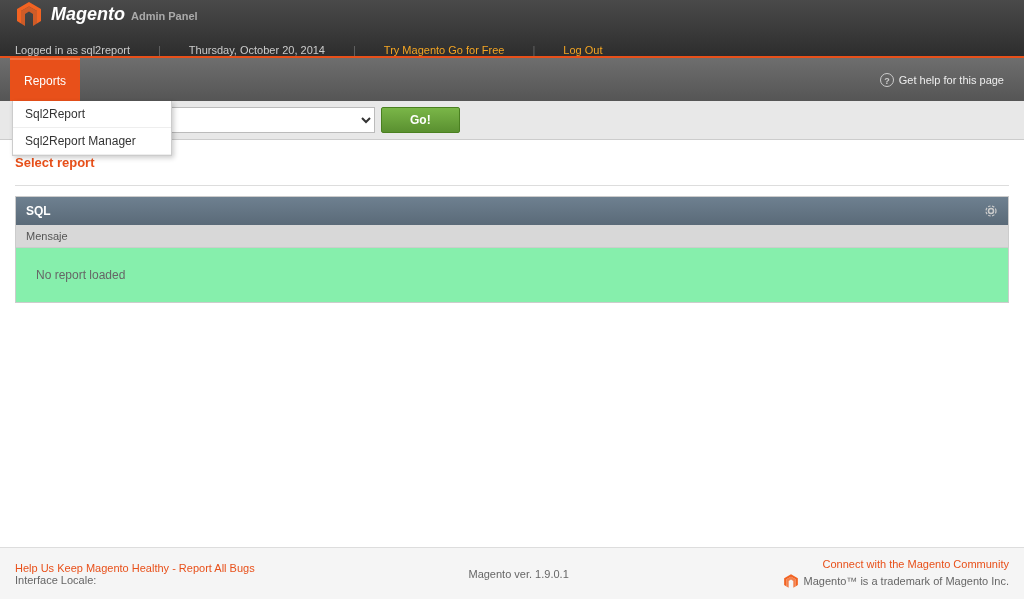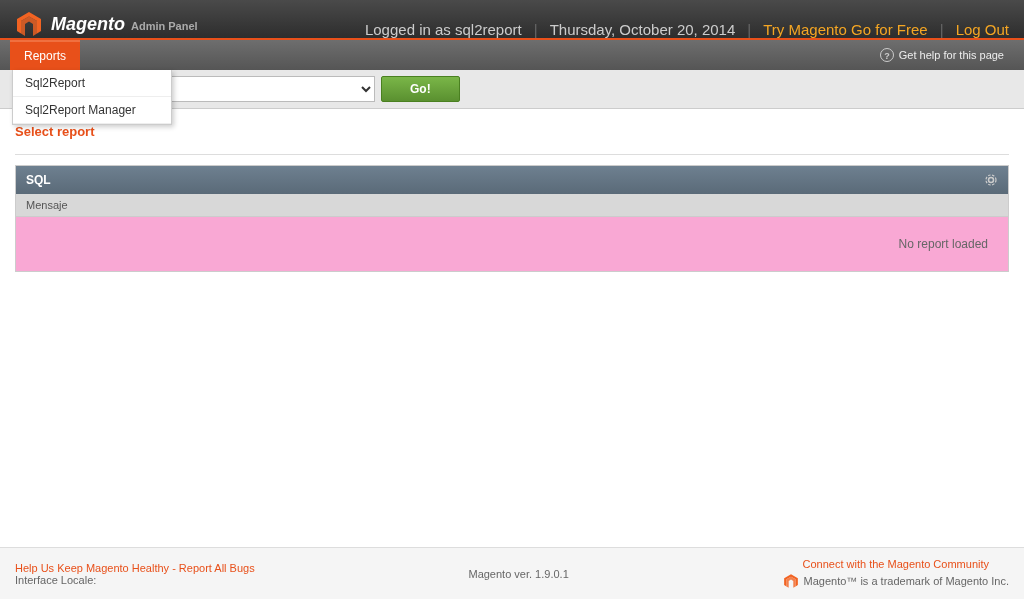--- a/index.html
+++ b/index.html
@@ -1,53 +1,54 @@
 <!DOCTYPE html>
 <html><head>
   <meta charset="utf-8">
   <style>
     * { margin: 0; padding: 0; box-sizing: border-box; }
     body { font-family: Arial, Helvetica, sans-serif; font-size: 12px; background: #f5f5f5; color: #333; min-height: 599px; display: flex; flex-direction: column; }
 
     
     #header {
       background: linear-gradient(to bottom, #4a4a4a, #2d2d2d);
-      height: 40px;
-      display: flex;
-      align-items: flex-end;
+      height: 58px;
+      display: flex;
+      align-items: flex-start;
       justify-content: space-between;
       padding: 0 15px;
       border-bottom: 2px solid #e8501a;
+      flex-direction: column;
     }
     #header-logo {
       display: flex;
       align-items: center;
       gap: 8px;
     }
     #header-logo-icon {
       width: 28px;
       height: 28px;
     }
     #header-right {
       display: flex;
       align-items: center;
-      gap: 8px;
-      font-size: 15px;
+      gap: 24px;
+      font-size: 11px;
       color: #ccc;
     }
     #header-right a {
       color: #f5a623;
       text-decoration: none;
     }
     .header-sep { color: #666; margin: 0 4px; }
 
     
     #navbar {
       background: linear-gradient(to bottom, #6e6e6e, #555);
-      height: 30px;
+      height: 43px;
       display: flex;
       align-items: stretch;
       padding: 0 10px;
       position: relative;
     }
     .nav-item {
       display: flex;
       align-items: center;
       padding: 0 14px;
       color: #fff;
@@ -129,21 +130,21 @@
     #select-report-title {
       color: #e8501a;
       font-size: 13px;
       font-weight: bold;
       margin-bottom: 15px;
     }
 
     
     #sql-table-container {
       border: 1px solid #ccc;
-      background: #f9a8d4;
+      background: #86efac;
     }
     #sql-table-header {
       background: linear-gradient(to bottom, #6e8090, #5a6a78);
       color: #fff;
       padding: 7px 10px;
       font-size: 12px;
       font-weight: bold;
       display: flex;
       justify-content: space-between;
       align-items: center;
@@ -156,38 +157,38 @@
       border-bottom: 1px solid #ccc;
     }
     #sql-table-body {
       padding: 20px;
       text-align: center;
       color: #666;
       font-size: 12px;
       min-height: 50px;
       display: flex;
       align-items: center;
-      justify-content: flex-end;
+      justify-content: flex-start;
     }
 
     
     #footer {
       background: #f5f5f5;
       border-top: 1px solid #ddd;
       padding: 10px 15px;
       display: flex;
       justify-content: space-between;
       align-items: center;
       font-size: 11px;
       color: #666;
     }
     #footer-left { display: flex; flex-direction: column; }
     #footer-left a { color: #e8501a; text-decoration: none; }
     #footer-center { color: #666; }
-    #footer-right { display: flex; flex-direction: column; align-items: center; gap: 3px; }
+    #footer-right { display: flex; flex-direction: column; align-items: flex-end; gap: 3px; }
     #footer-right a { color: #e8501a; text-decoration: none; }
     #footer-right-logo { display: flex; align-items: center; gap: 5px; }
 
     
     #locale-select {
       border: 1px solid #bbb;
       background: #fff;
       font-size: 11px;
       padding: 1px 3px;
     }

